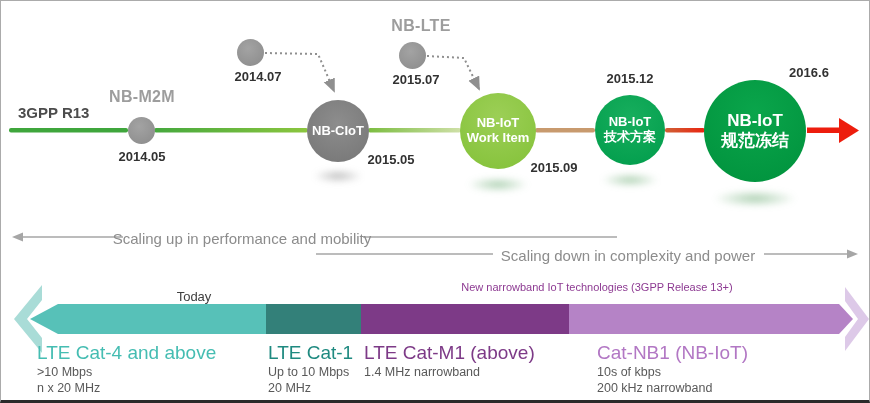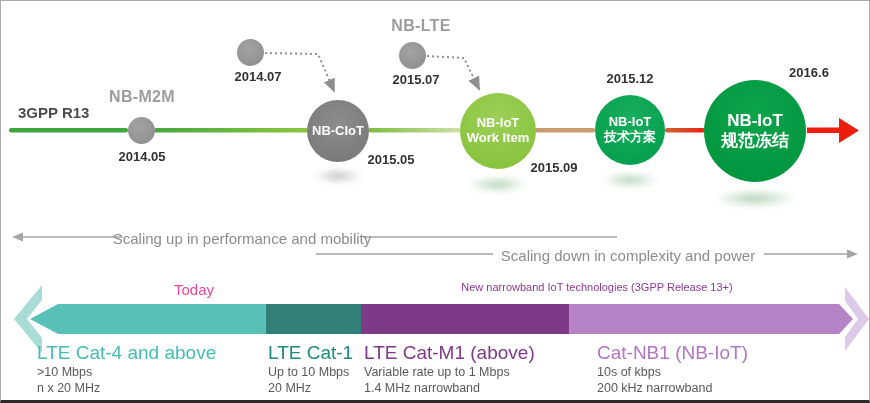--- a/index.html
+++ b/index.html
@@ -19,21 +19,21 @@
   .c-ciot{background:radial-gradient(circle at 50% 38%,#8d8d8d,#757575);font-size:13px;}
   .c-work{background:radial-gradient(circle at 50% 32%,#9ccf56,#83c138);font-size:13px;}
   .c-tech{background:radial-gradient(circle at 50% 32%,#17ae5d,#009c4b);font-size:13px;}
   .c-freeze{background:radial-gradient(circle at 50% 32%,#0aa54b,#00913c);font-size:17px;}
   .refl{position:absolute;border-radius:50%;filter:blur(3px);}
   .refl.gray{background:radial-gradient(ellipse at center,rgba(110,110,110,.45),rgba(110,110,110,0) 70%);}
   .refl.green{background:radial-gradient(ellipse at center,rgba(70,150,80,.45),rgba(70,150,80,0) 70%);}
   
   .scaling{font-size:15px;color:#8c8c8c;}
   
-  .today{font-size:15px;color:#ec4899;}
+  .today{font-size:13px;color:#404040;margin-top:8px;}
   .newtech{font-size:11px;color:#8d3a92;}
   .seg-name{font-size:19px;}
   .seg-spec{font-size:12.5px;color:#595959;line-height:1.28;}
   .n1{color:#45bdb2;} .n2{color:#1f8a80;} .n3{color:#7d3a87;} .n4{color:#b277c4;}
 </style>
 </head>
 <body>
 
 <div class="canvas">
 
@@ -146,21 +146,20 @@
     <div class="seg-spec">&gt;10 Mbps</div>
     <div class="seg-spec">n x 20 MHz</div>
   </div>
   <div class="abs" style="left:267px;top:341px;">
     <div class="seg-name n2">LTE Cat-1</div>
     <div class="seg-spec">Up to 10 Mbps</div>
     <div class="seg-spec">20 MHz</div>
   </div>
   <div class="abs" style="left:363px;top:341px;">
     <div class="seg-name n3">LTE Cat-M1 (above)</div>
-    <div class="seg-spec">Variable rate up to 1 Mbps</div>
     <div class="seg-spec">1.4 MHz narrowband</div>
   </div>
   <div class="abs" style="left:566px;top:341px;margin-left:30px;">
     <div class="seg-name n4">Cat-NB1 (NB-IoT)</div>
     <div class="seg-spec">10s of kbps</div>
     <div class="seg-spec">200 kHz narrowband</div>
   </div>
 
 </div>
 

